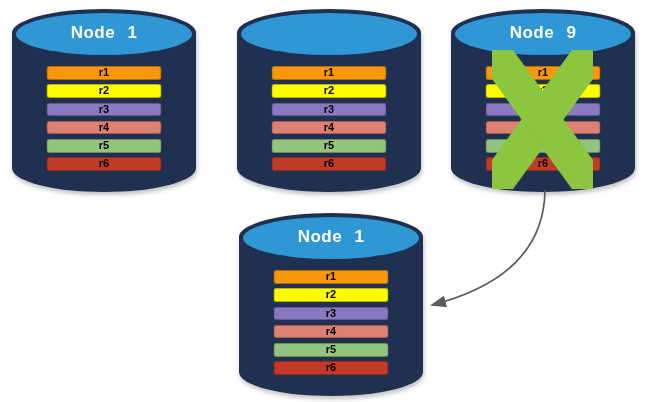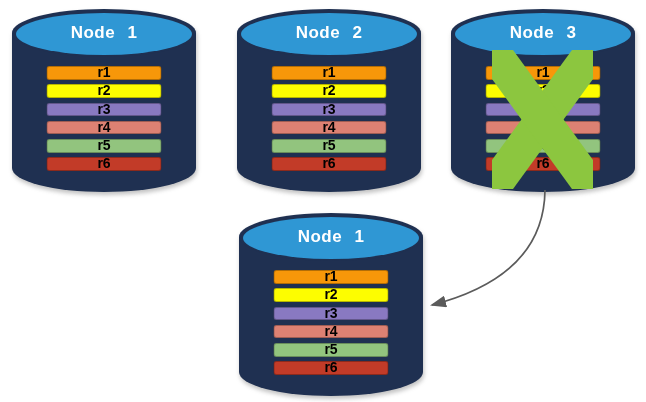--- a/index.html
+++ b/index.html
@@ -24,21 +24,21 @@
     color:var(--title-color,#fff);font-weight:bold;font-size:17px;line-height:18px;
     word-spacing:7px;letter-spacing:.5px;
   }
   .rows{
     position:absolute;top:59px;left:50%;transform:translateX(-50%);
     width:115px;display:flex;flex-direction:column;gap:4.8px;
   }
   .bar{
     height:13.5px;border-radius:3px;box-sizing:border-box;
     border:1px solid rgba(0,0,0,.28);
-    color:var(--bar-text,#000);font-size:14px;font-weight:bold;
+    color:var(--bar-text,#000);font-size:11px;font-weight:bold;
     line-height:11.5px;text-align:center;
   }
   .fail-x{position:absolute;left:41px;top:43px;width:101px;height:139px;}
   .fail-x rect{fill:var(--x-color,#8CC63F);}
   .arrow-svg{position:absolute;left:414px;top:178px;width:150px;height:145px;}
   .arrow-path{fill:none;stroke:var(--arrow-color,#5B5B5B);stroke-width:1.7px;}
   .arrow-head{fill:var(--arrow-color,#5B5B5B);}
 </style>
 </head>
 <body>
@@ -61,38 +61,37 @@
         <div class="bar" style="background: rgb(194, 59, 40);">r6</div>
       </div>
   </div>
 
   <div class="node" id="node2">
     <svg class="cyl" viewBox="0 0 184 186" aria-hidden="true">
       <path class="cyl-body" d="M0,26 L0,161 A92,24 0 0 0 184,161 L184,26 Z"></path>
       <ellipse class="cyl-body" cx="92" cy="26" rx="92" ry="24"></ellipse>
       <ellipse class="cyl-top" cx="92" cy="27" rx="88" ry="21"></ellipse>
     </svg>
-    <div class="node-title">Node 2</div>
     <div class="rows">
         <div class="bar" style="background: rgb(247, 151, 9);">r1</div>
         <div class="bar" style="background: rgb(253, 253, 0);">r2</div>
         <div class="bar" style="background: rgb(137, 121, 193);">r3</div>
         <div class="bar" style="background: rgb(221, 129, 115);">r4</div>
         <div class="bar" style="background: rgb(146, 196, 126);">r5</div>
         <div class="bar" style="background: rgb(194, 59, 40);">r6</div>
       </div>
   </div>
 
   <div class="node" id="node3">
     <svg class="cyl" viewBox="0 0 184 186" aria-hidden="true">
       <path class="cyl-body" d="M0,26 L0,161 A92,24 0 0 0 184,161 L184,26 Z"></path>
       <ellipse class="cyl-body" cx="92" cy="26" rx="92" ry="24"></ellipse>
       <ellipse class="cyl-top" cx="92" cy="27" rx="88" ry="21"></ellipse>
     </svg>
-    <div class="node-title">Node 3</div>
+    <div class="node-title">Node 9</div>
     <div class="rows">
         <div class="bar" style="background: rgb(247, 151, 9);">r1</div>
         <div class="bar" style="background: rgb(253, 253, 0);">r2</div>
         <div class="bar" style="background: rgb(137, 121, 193);">r3</div>
         <div class="bar" style="background: rgb(221, 129, 115);">r4</div>
         <div class="bar" style="background: rgb(146, 196, 126);">r5</div>
         <div class="bar" style="background: rgb(194, 59, 40);">r6</div>
       </div>
     <svg class="fail-x" viewBox="0 0 101 139" aria-hidden="true">
       <g transform="translate(50.5,69.5)">

